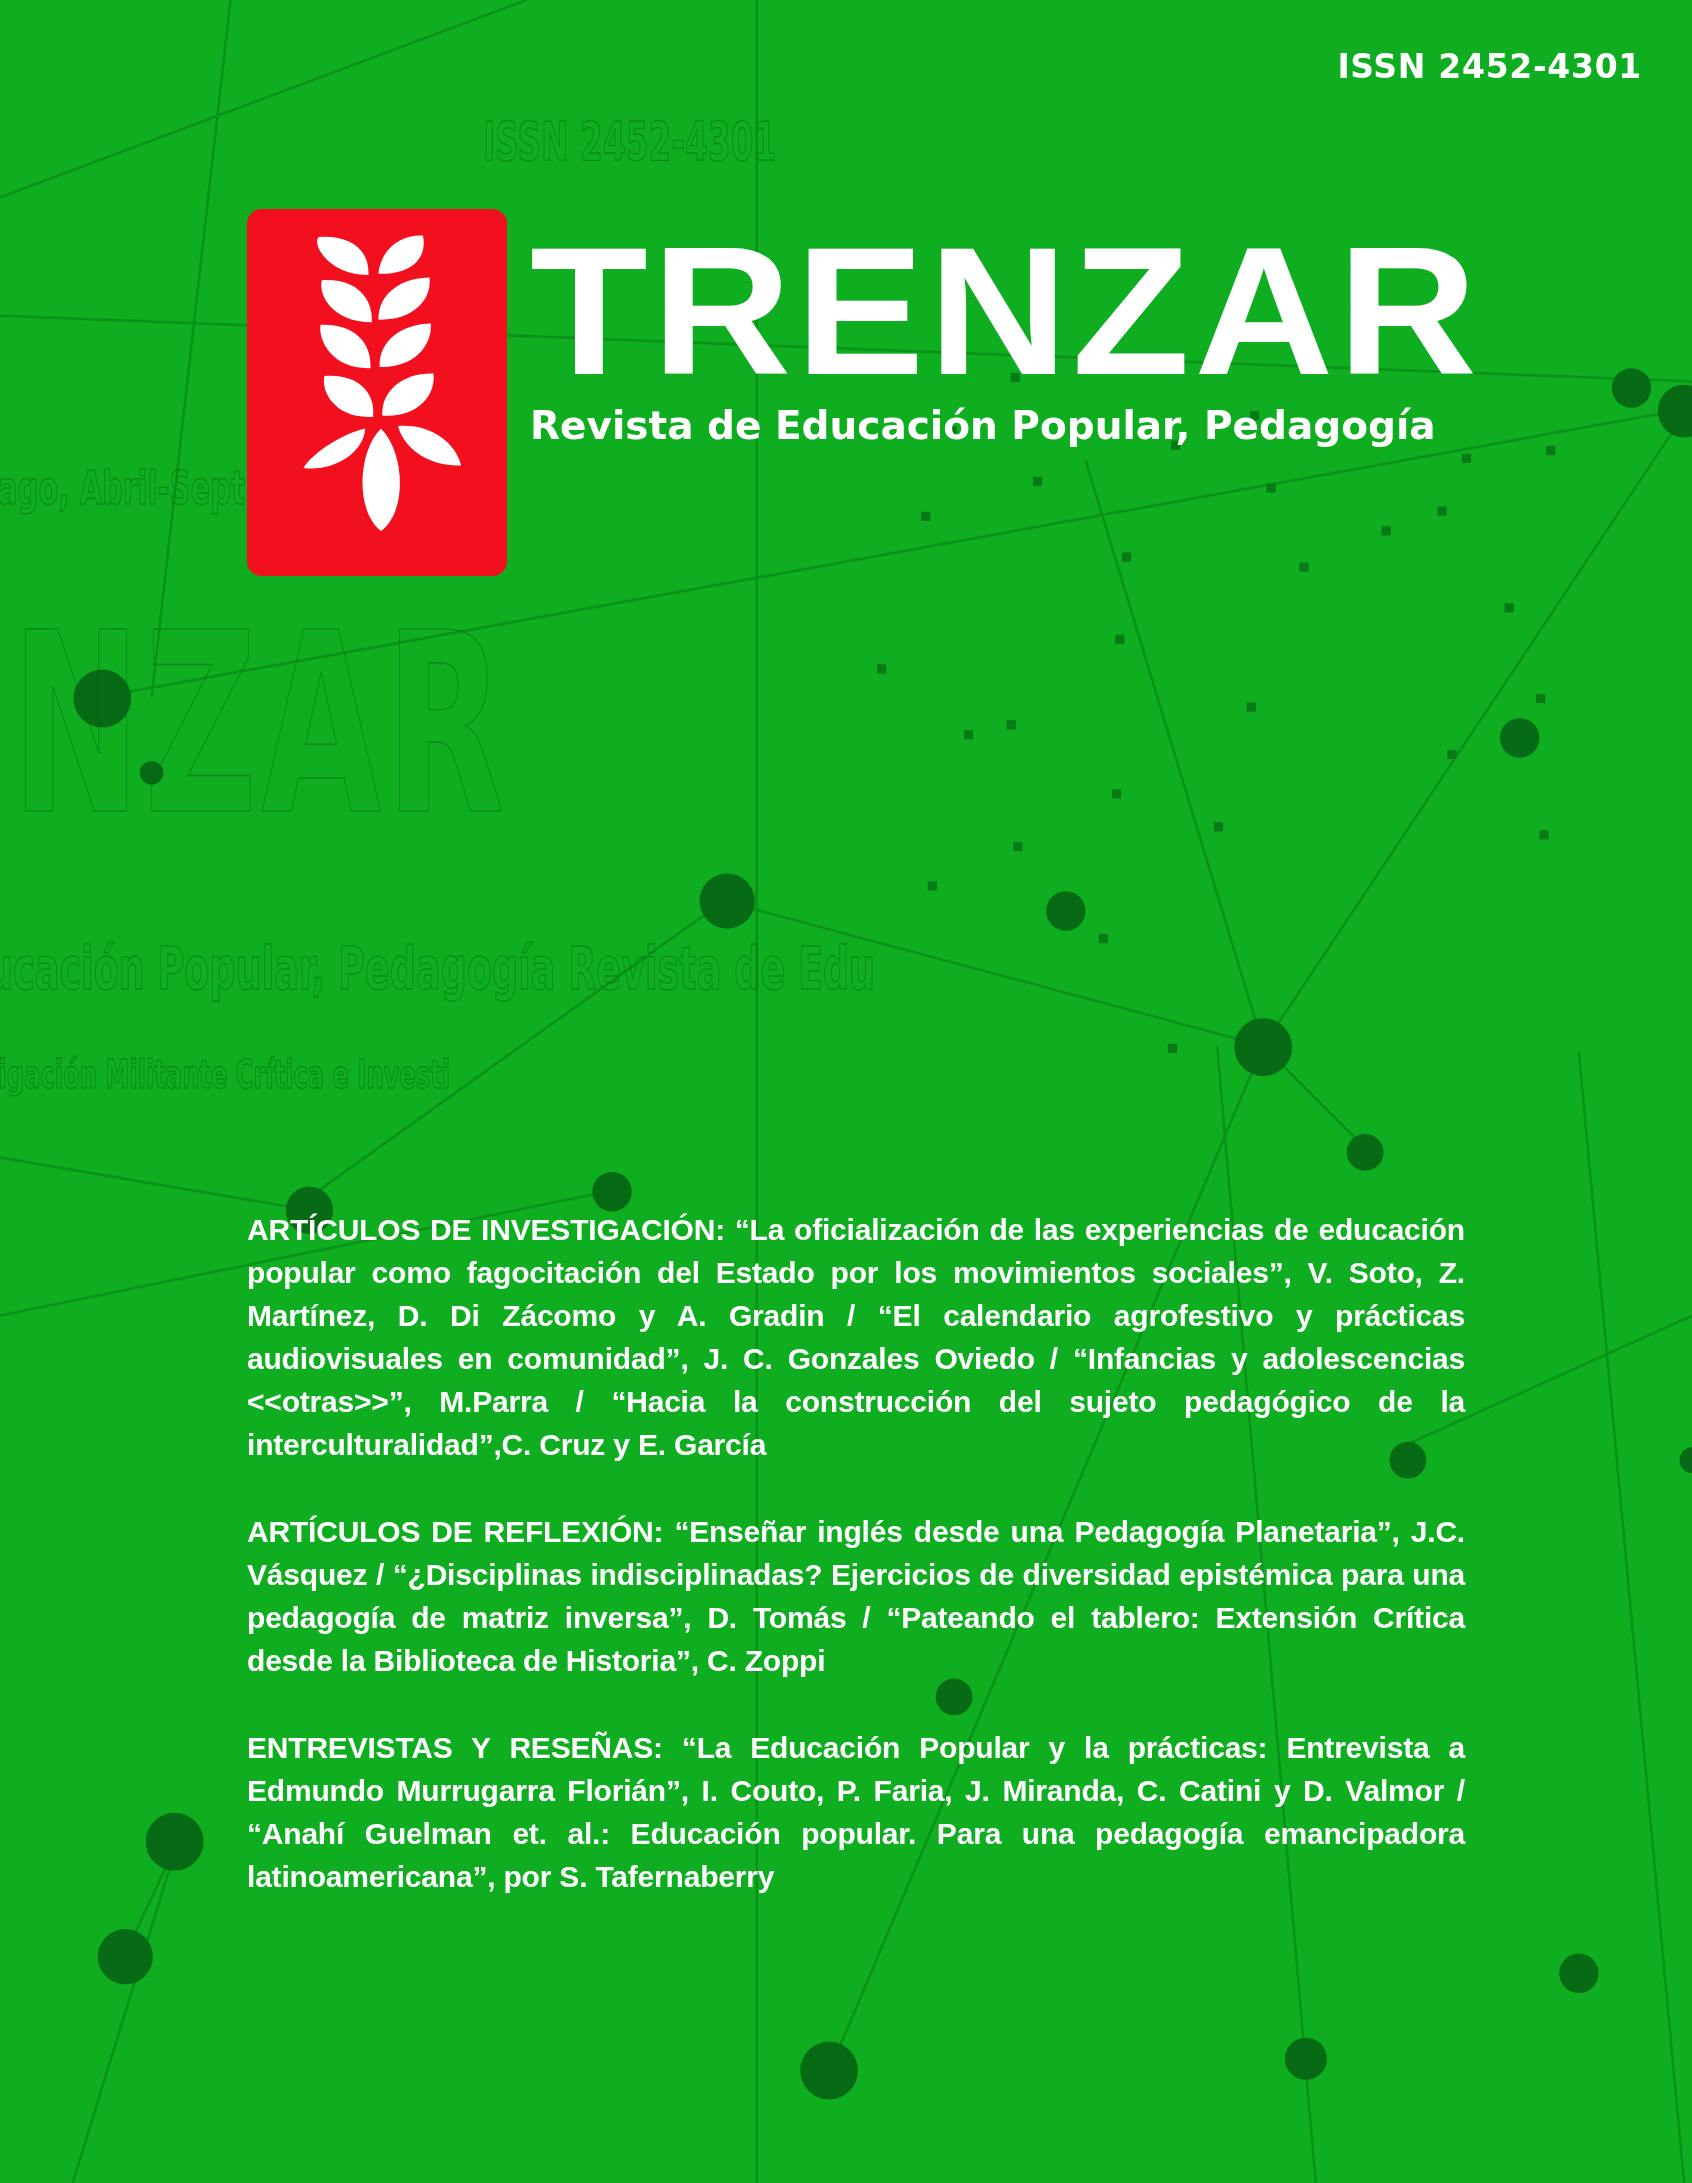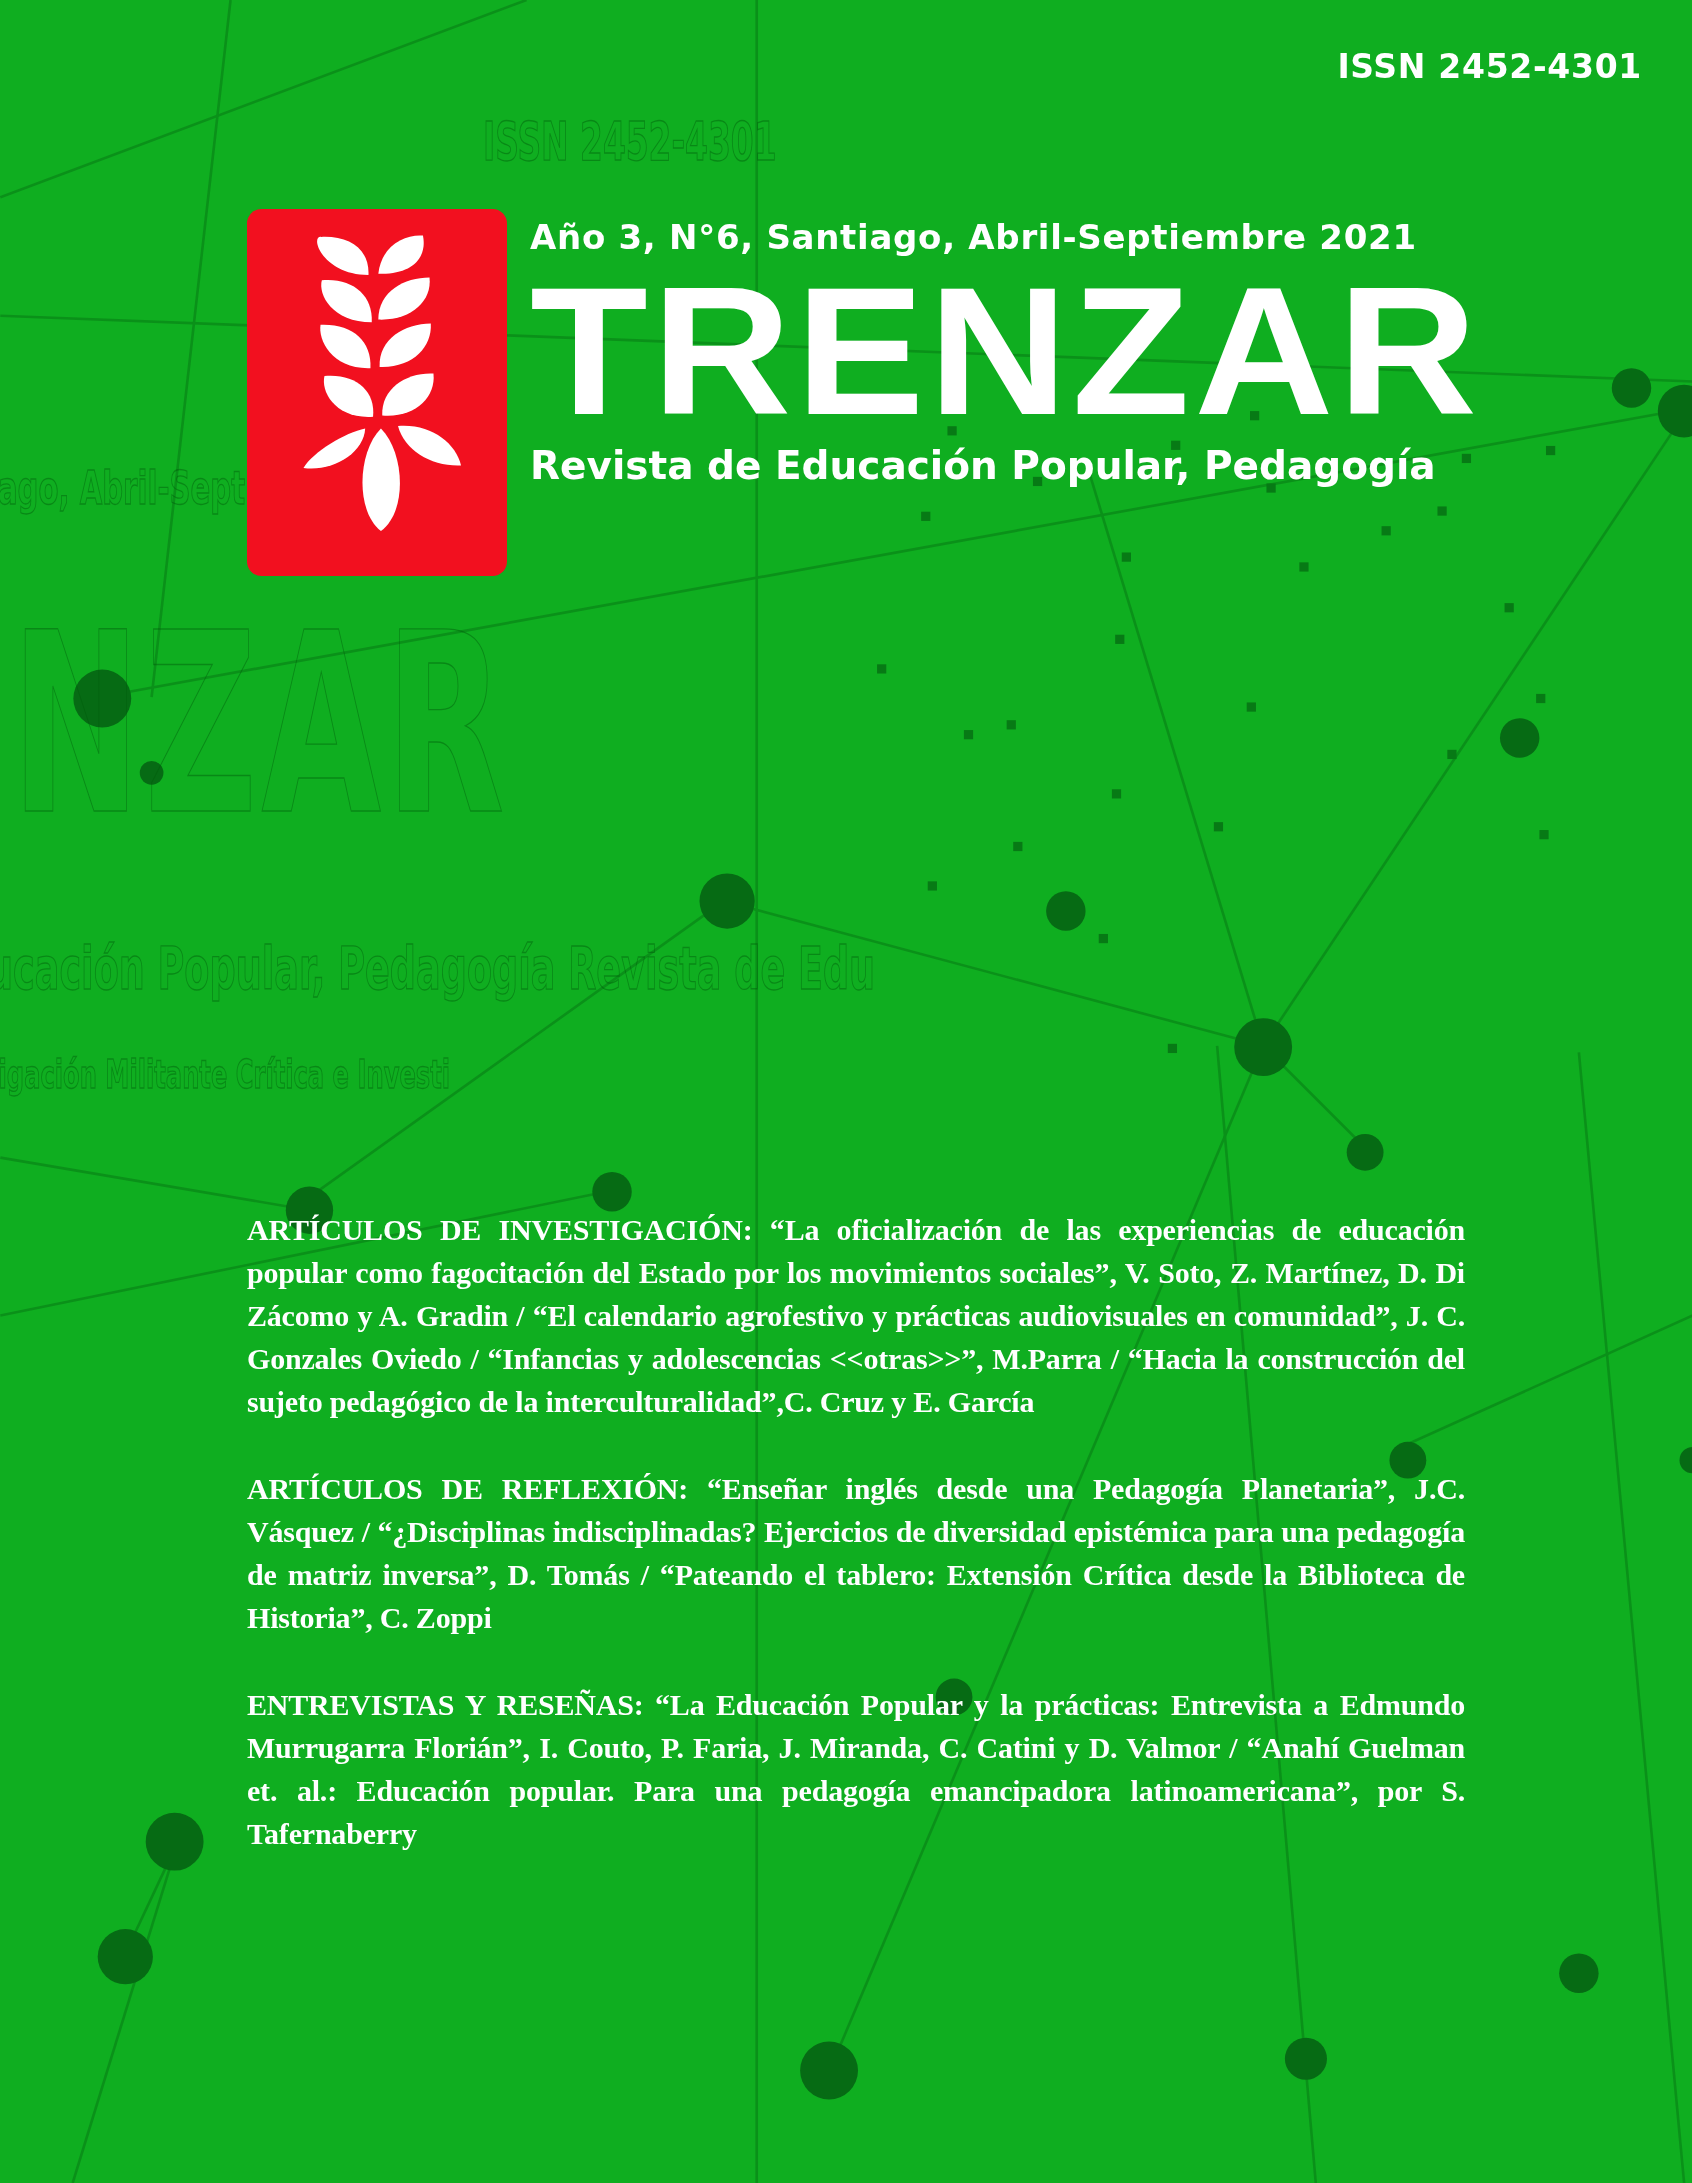--- a/index.html
+++ b/index.html
@@ -38,21 +38,21 @@
       font-size: 182px; line-height: 1; margin-top: 2.6px; letter-spacing: 4px;
       transform: scaleX(1.06); transform-origin: left top; white-space: nowrap;
     }
     .subtitle { font-size: 39px; font-weight: bold; line-height: 61px; margin-top: -6.6px; white-space: nowrap; }
 
     .contents {
       position: absolute; left: 247px; top: 1208px; width: 1218px; z-index: 3;
       color: #fff; font-family: "Liberation Sans", sans-serif; font-weight: bold;
       font-size: 30px; line-height: 43px; text-align: justify; letter-spacing: -0.2px;
     }
-    .section { margin-bottom: 44px; font-family: Liberation Serif, serif; }
+    .section { margin-bottom: 44px; }
     .section-head { font-weight: bold; }
   </style>
 </head>
 <body>
 
 <svg class="bg-net" viewBox="0 0 2573 3319" xmlns="http://www.w3.org/2000/svg">
   <g stroke="#0a8a18" stroke-width="4" opacity="0.8">
     <line x1="0" y1="480" x2="2573" y2="580"></line>
     <line x1="150" y1="1060" x2="2573" y2="620"></line>
     <line x1="1100" y1="1370" x2="1920" y2="1590"></line>
@@ -151,21 +151,20 @@
 
       <path d="M180,334 C150,340 100,370 86,394 C130,400 178,372 180,334 Z"></path>
       <path d="M230,330 C280,326 318,356 326,390 C282,392 240,368 230,330 Z"></path>
 
       <path d="M204,334 C240,370 245,460 204,490 C165,460 168,370 204,334 Z"></path>
     </g>
   </svg>
 </div>
 
 <div class="header-block">
-  <div class="issue-line">Año 3, N°6, Santiago, Abril-Septiembre 2021</div>
   <div class="title">TRENZAR</div>
   <div class="subtitle">Revista de Educación Popular, Pedagogía</div>
 </div>
 
 <div class="contents">
   <div class="section">
     <span class="section-head">ARTÍCULOS DE INVESTIGACIÓN:</span>
     <span>“La oficialización de las experiencias de educación popular como fagocitación del Estado por los movimientos sociales”, V. Soto, Z. Martínez, D. Di Zácomo y A. Gradin / “El calendario agrofestivo y prácticas audiovisuales en comunidad”, J. C. Gonzales Oviedo / “Infancias y adolescencias &lt;&lt;otras&gt;&gt;”, M.Parra / “Hacia la construcción del sujeto pedagógico de la interculturalidad”,C. Cruz y E. García</span>
   </div>
   <div class="section">

